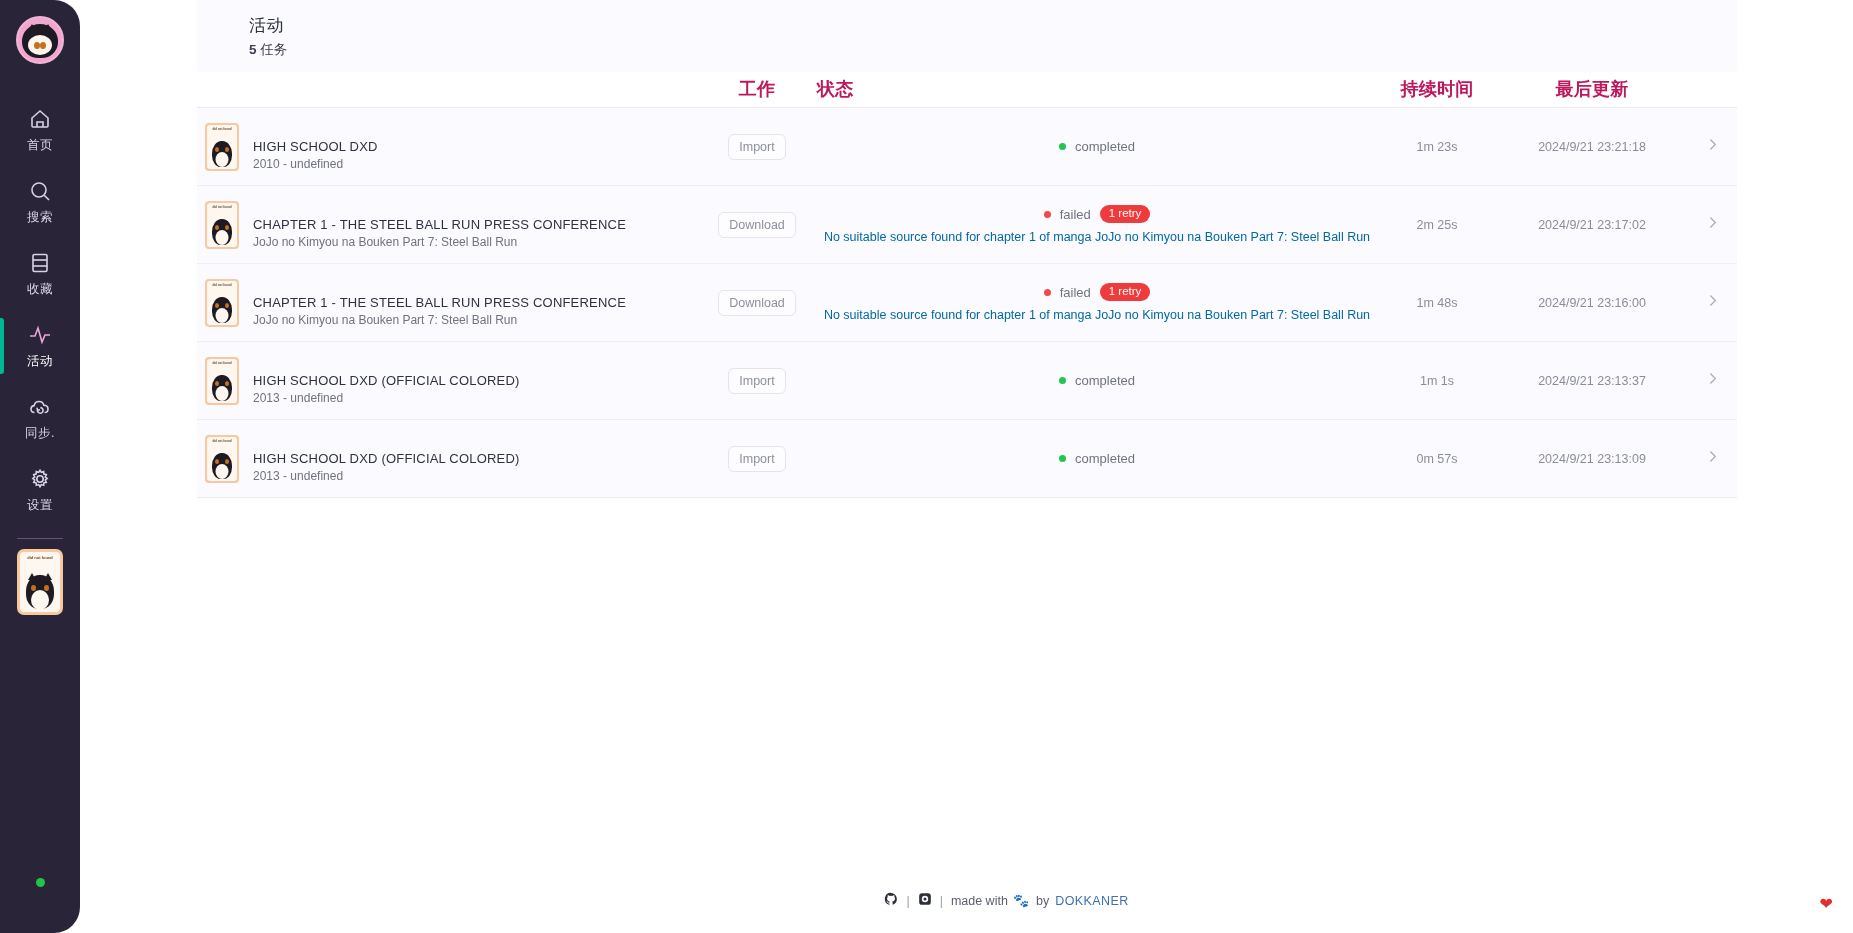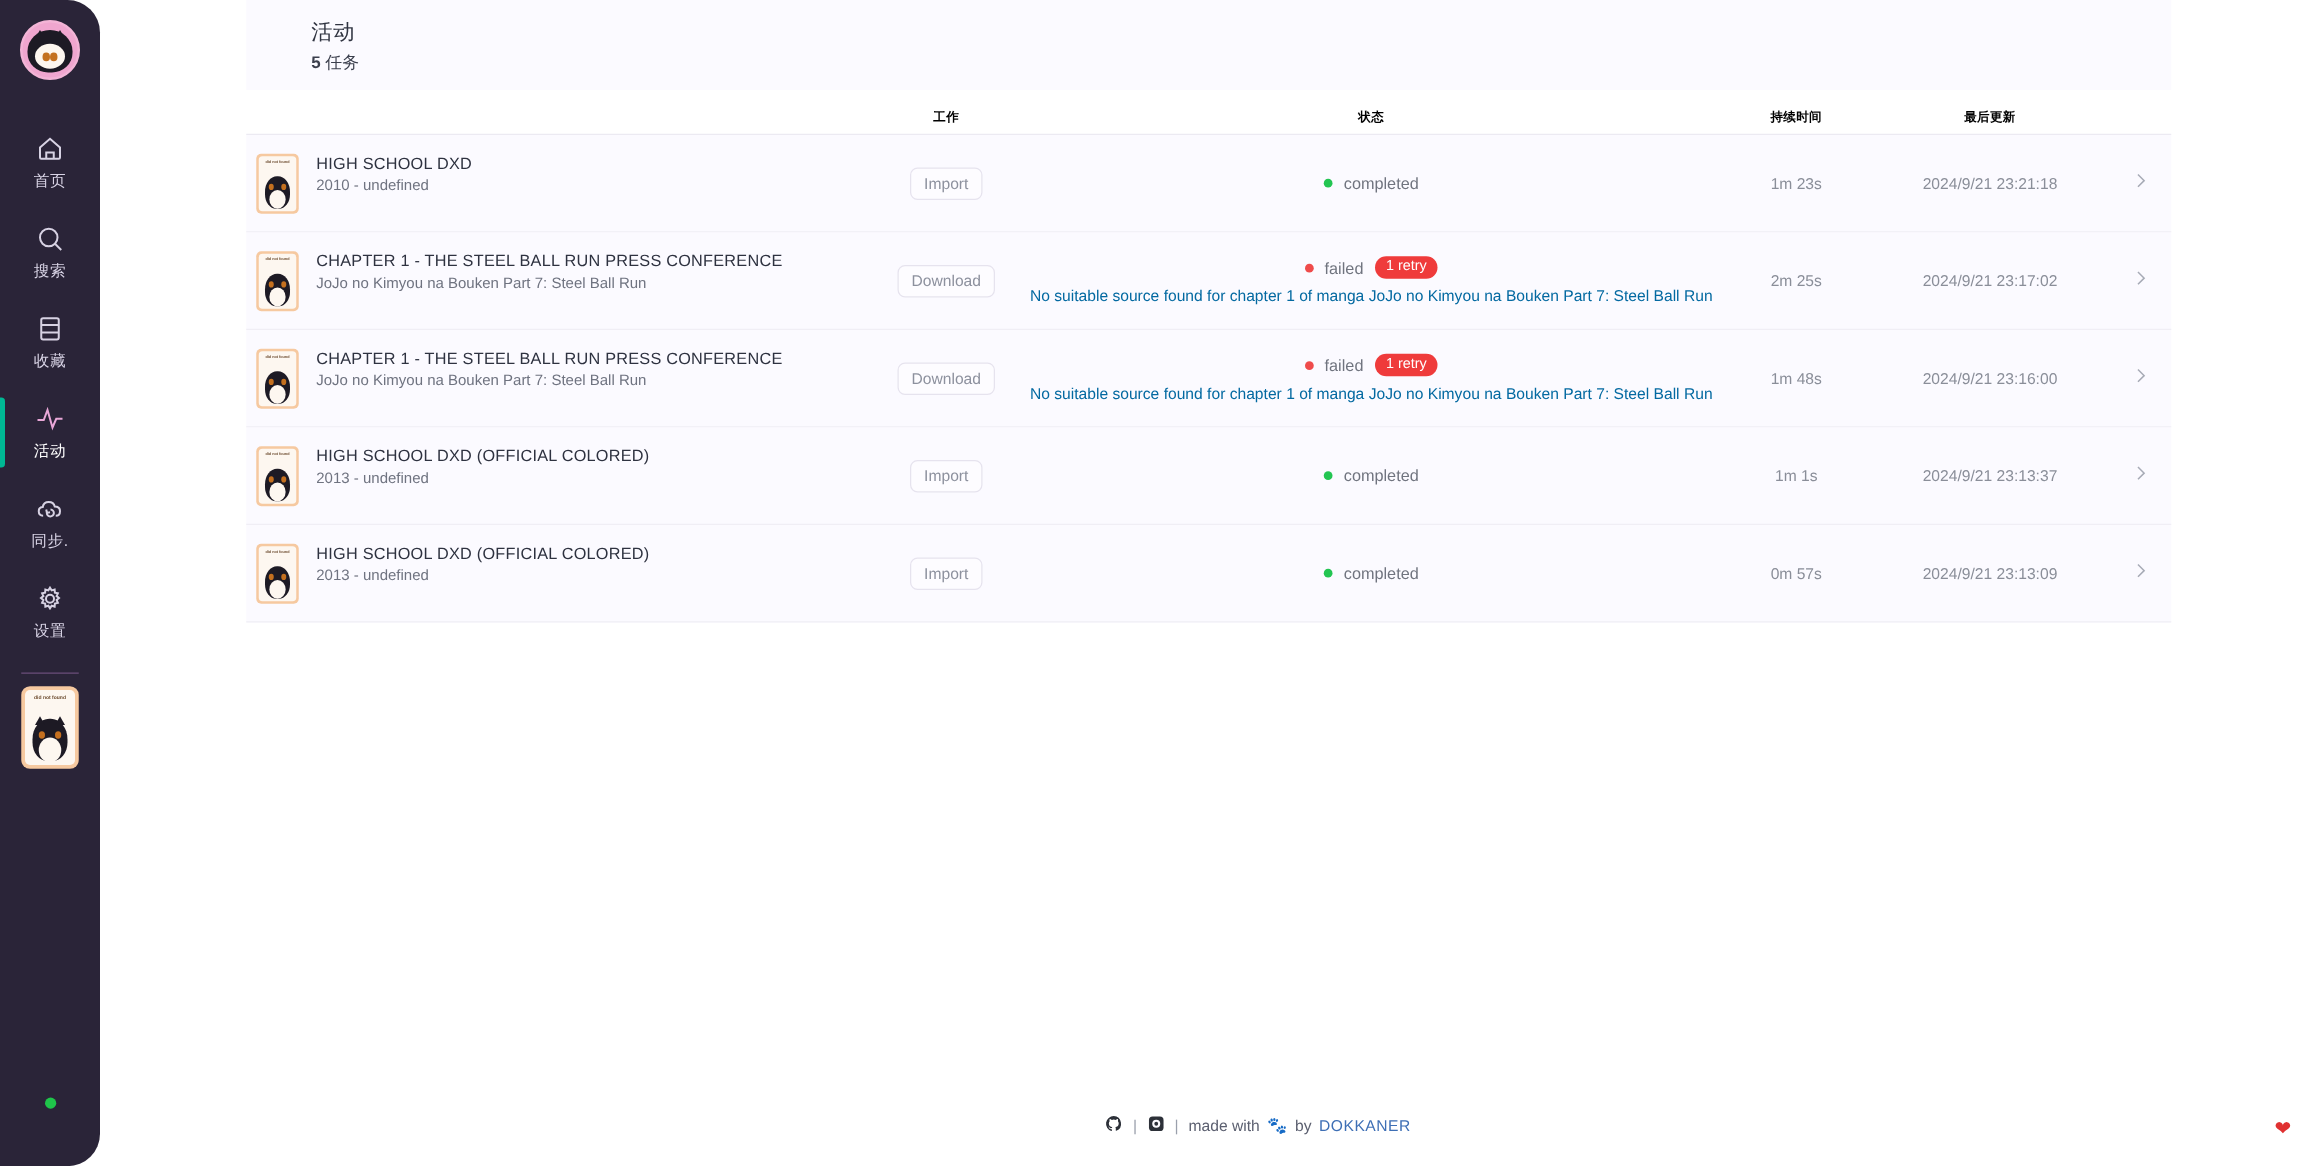--- a/index.html
+++ b/index.html
@@ -107,37 +107,37 @@
   .page-sub { font-size: 13.5px; color: #3b3f4d; margin-top: 4px; }
   .page-sub b { font-weight: bold; }
 
   .table-wrap { margin-left: 117px; width: 1540px; }
 
   .thead {
     display: flex; align-items: flex-end;
     height: 36px; border-bottom: 1px solid #eceaf2;
     padding-bottom: 6px;
   }
-  .th { font-size: 10px; color: #000000; font-weight: bold; letter-spacing:.3px; }
+  .th { font-size: 18px; color: #be185d; font-weight: bold; letter-spacing:.3px; }
   .col-job    { width: 500px; }
   .col-work   { width: 120px; text-align: center; }
-  .col-status { width: 560px; text-align: center; }
+  .col-status { width: 560px; text-align: left; }
   .col-dur    { width: 120px; text-align: center; }
   .col-upd    { width: 190px; text-align: center; }
   .col-chev   { width: 50px; }
 
   .row {
     display: flex; align-items: center;
     min-height: 78px;
     border-bottom: 1px solid #f0eef5;
     background: #fbfaff;
   }
   .row:last-child { border-bottom: 1px solid #f0eef5; }
 
-  .job-cell { width: 500px; display: flex; align-items: flex-start; gap: 14px; padding-left: 8px; }
+  .job-cell { width: 500px; display: flex; align-items: flex-end; gap: 14px; padding-left: 8px; }
   .thumb {
     width: 34px; height: 48px; border-radius: 4px;
     background: #f6c9a0; padding: 2px; flex: 0 0 34px;
   }
   .thumb .ti {
     width: 100%; height: 100%; background: #fdf7f0; border-radius: 3px;
     position: relative; overflow: hidden; display:flex;align-items:flex-end;justify-content:center;
   }
   .thumb .tcat { width: 20px; height: 26px; margin-bottom:2px; border-radius: 48% 48% 44% 44%; background:#1d1a24; position:relative;}
   .thumb .tbelly{position:absolute;left:50%;top:46%;transform:translateX(-50%);width:13px;height:15px;border-radius:50%;background:#fdf7f0;}

